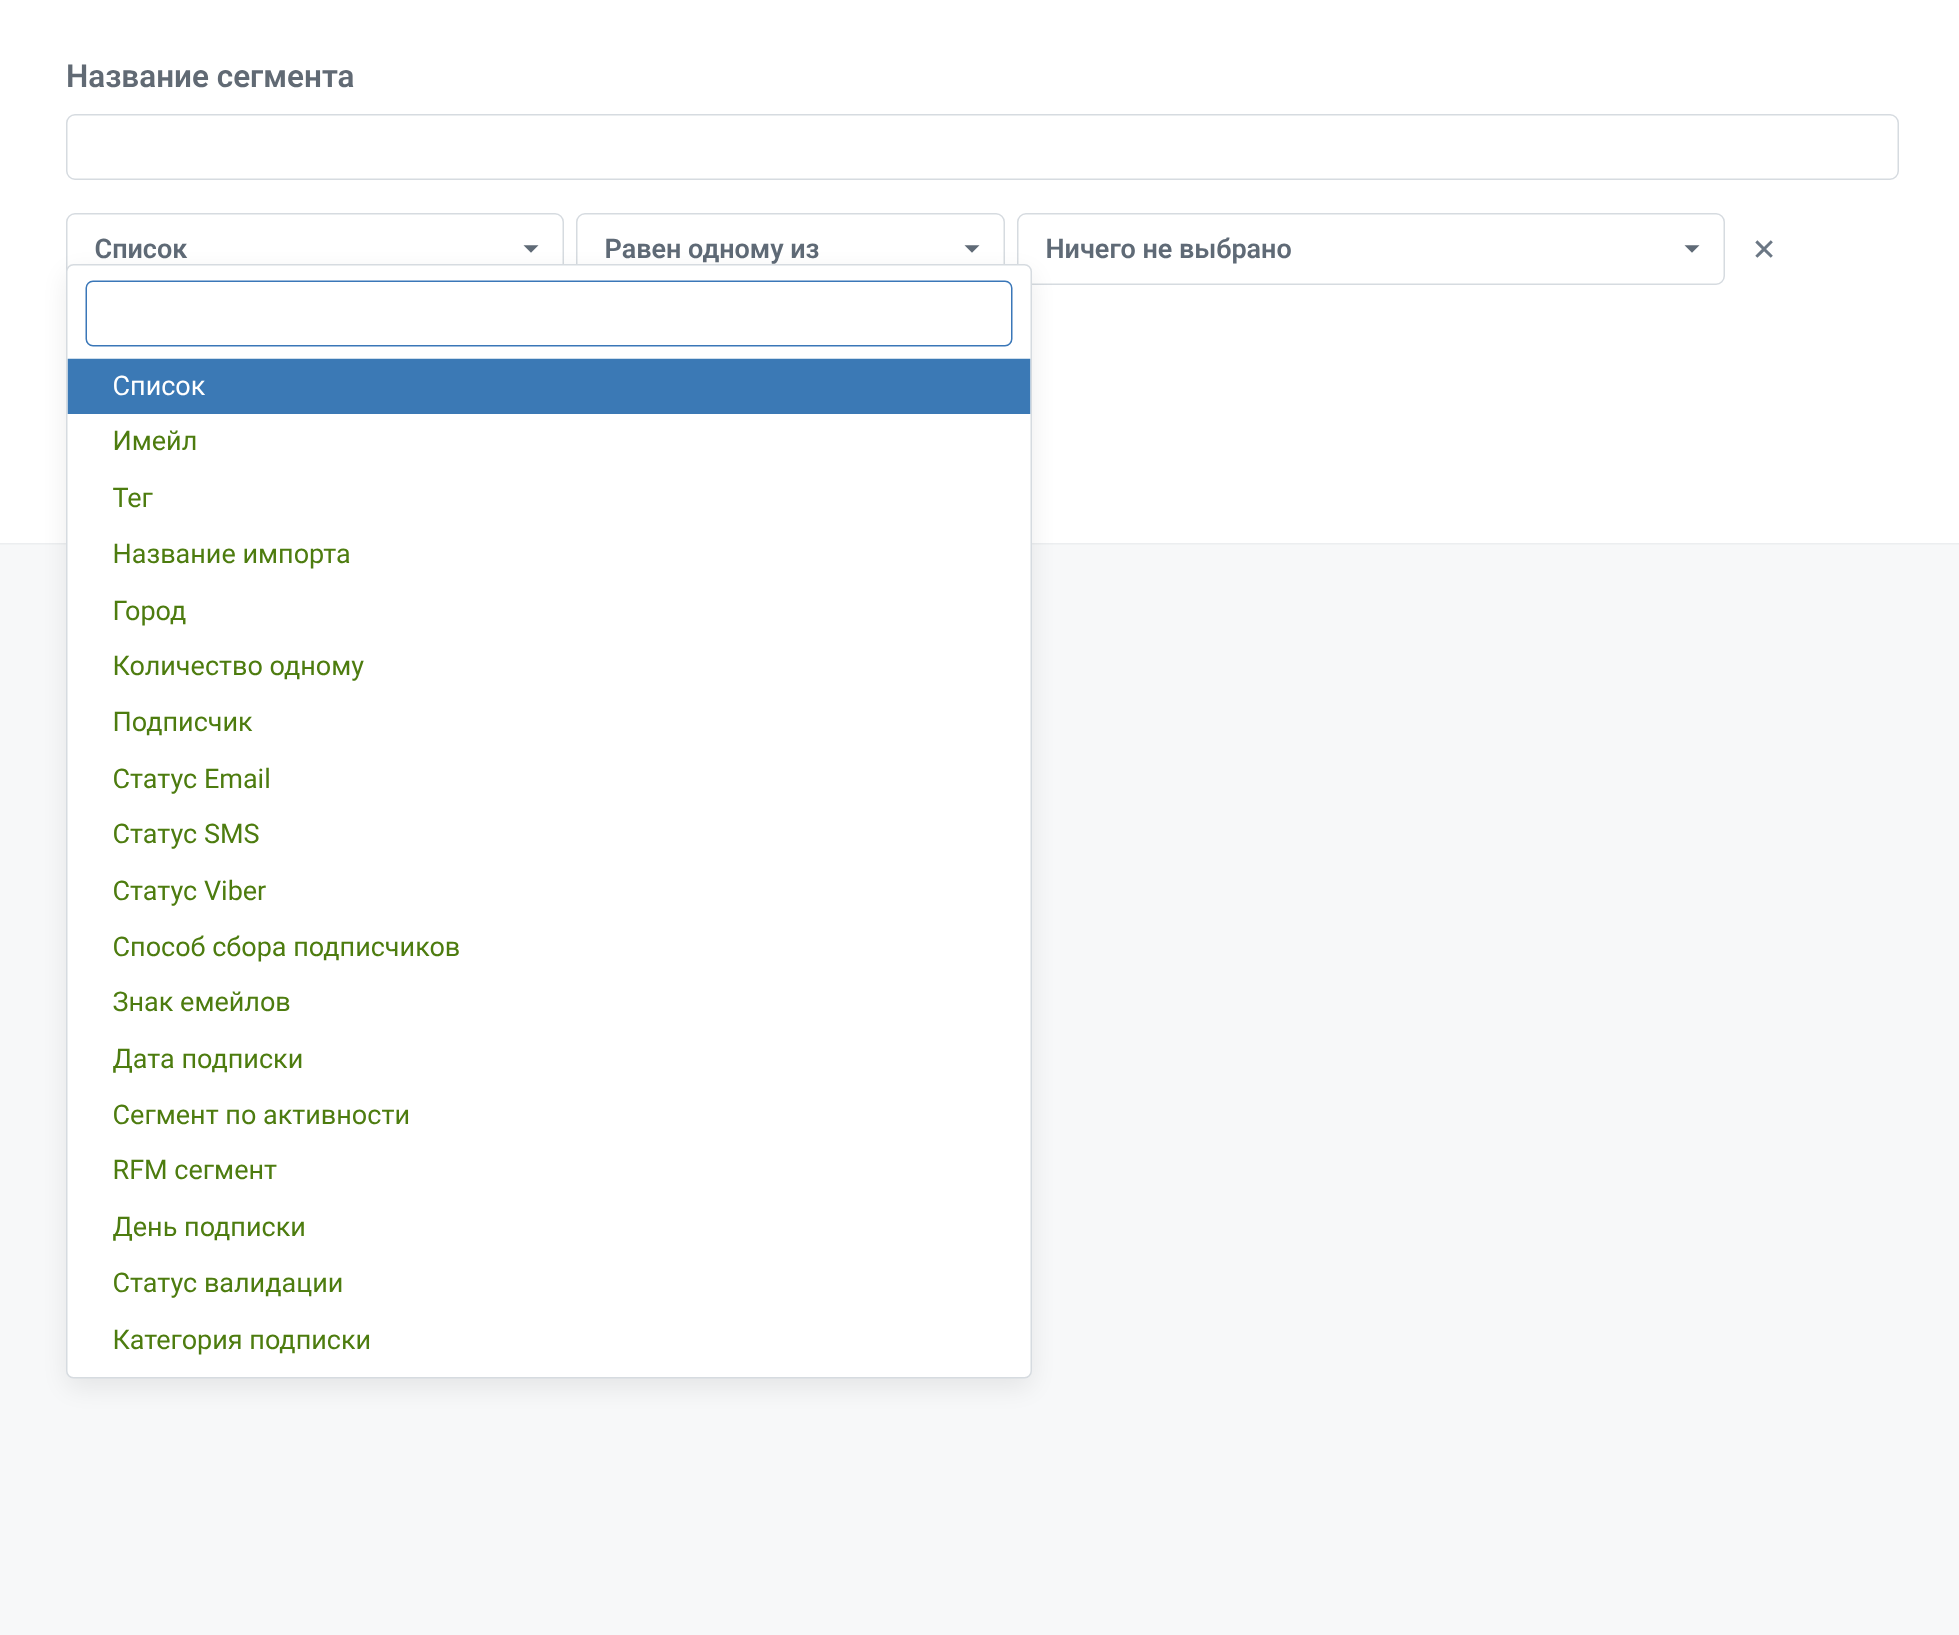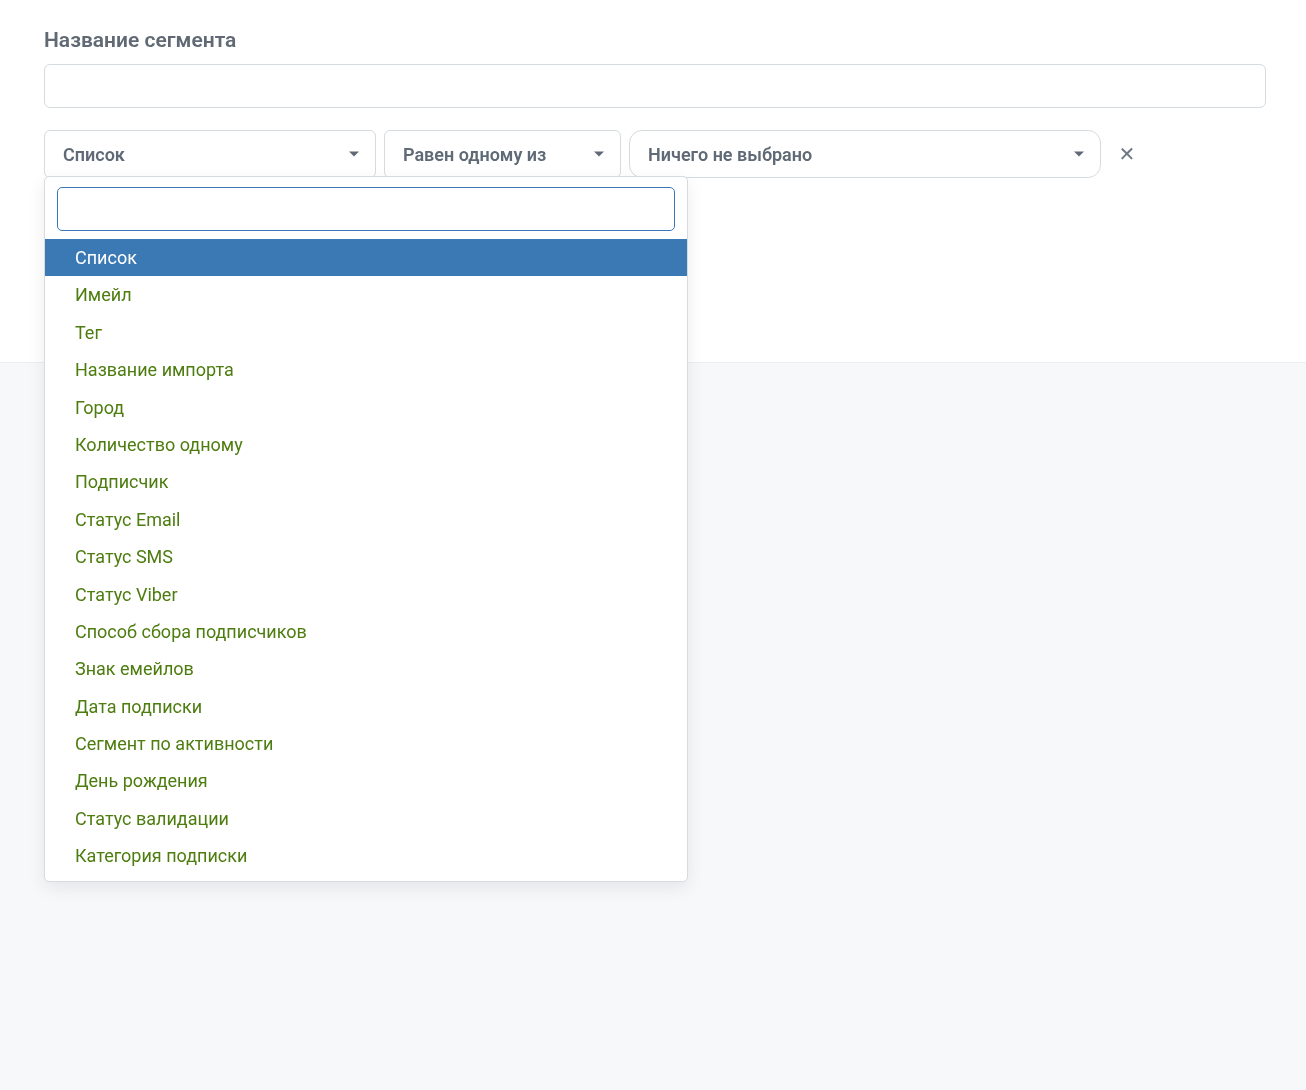--- a/index.html
+++ b/index.html
@@ -7,20 +7,21 @@
       margin: 0;
       padding: 0;
     }
     body {
       font-family: -apple-system, BlinkMacSystemFont, "Segoe UI", Roboto, Helvetica, Arial, sans-serif;
       background: #ffffff;
       color: #333;
     }
     .page-wrapper {
       padding: 28px 40px 0 44px;
+      margin-top: 12px;
     }
     .segment-label {
       font-size: 21px;
       font-weight: 600;
       color: #616a74;
       margin-bottom: 12px;
     }
     .segment-name-input {
       width: 100%;
       height: 44px;
@@ -61,25 +62,24 @@
       width: 0;
       height: 0;
       border-left: 5px solid transparent;
       border-right: 5px solid transparent;
       border-top: 5px solid #5f6a76;
     }
     .dd-field {
       width: 332px;
     }
     .dd-operator {
-      width: 237px;
+      width: 286px;
     }
     .dd-value {
       width: 472px;
-      border-radius: 13px;
     }
     .close-btn {
       width: 24px;
       height: 24px;
       display: flex;
       align-items: center;
       justify-content: center;
       margin-left: 6px;
       cursor: pointer;
       color: #6b7784;
@@ -188,17 +188,18 @@
       <div class="option-item">Город</div>
       <div class="option-item">Количество одному</div>
       <div class="option-item">Подписчик</div>
       <div class="option-item">Статус Email</div>
       <div class="option-item">Статус SMS</div>
       <div class="option-item">Статус Viber</div>
       <div class="option-item">Способ сбора подписчиков</div>
       <div class="option-item">Знак емейлов</div>
       <div class="option-item">Дата подписки</div>
       <div class="option-item">Сегмент по активности</div>
-      <div class="option-item">День рождения</div>
+      <div class="option-item">RFM сегмент</div>
+      <div class="option-item">День подписки</div>
       <div class="option-item">Статус валидации</div>
       <div class="option-item">Категория подписки</div>
     </div>
 </div>
 
 </body></html>

